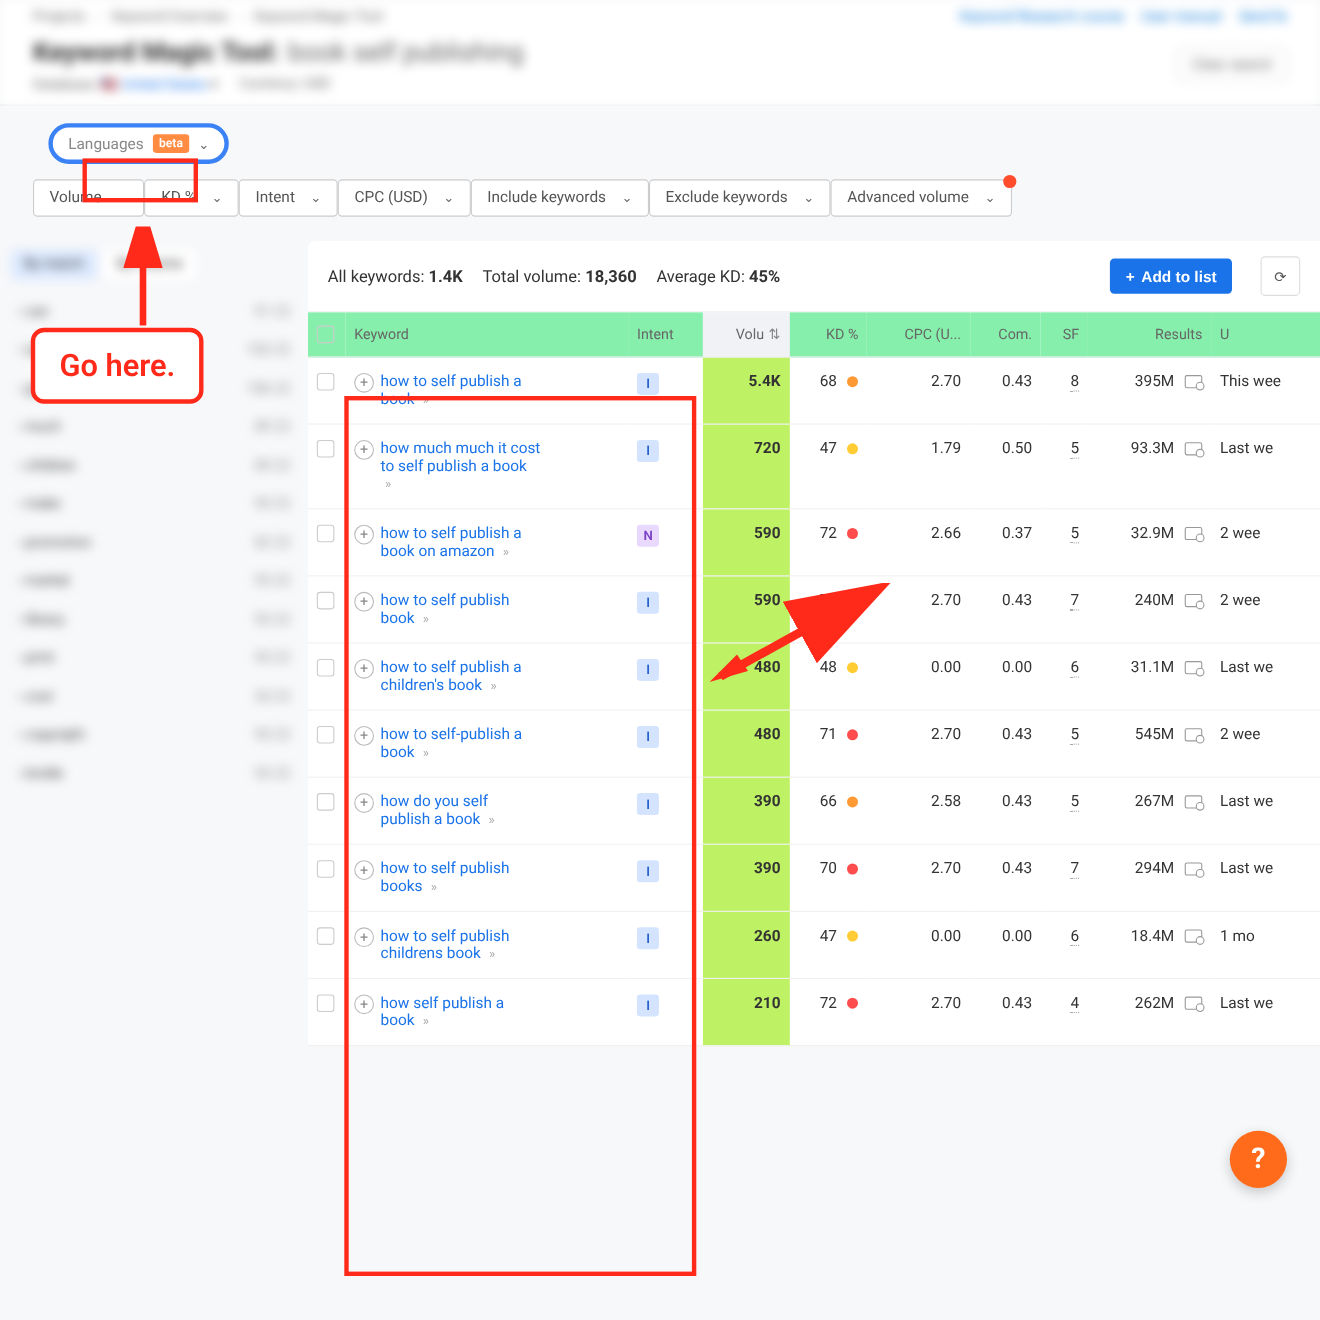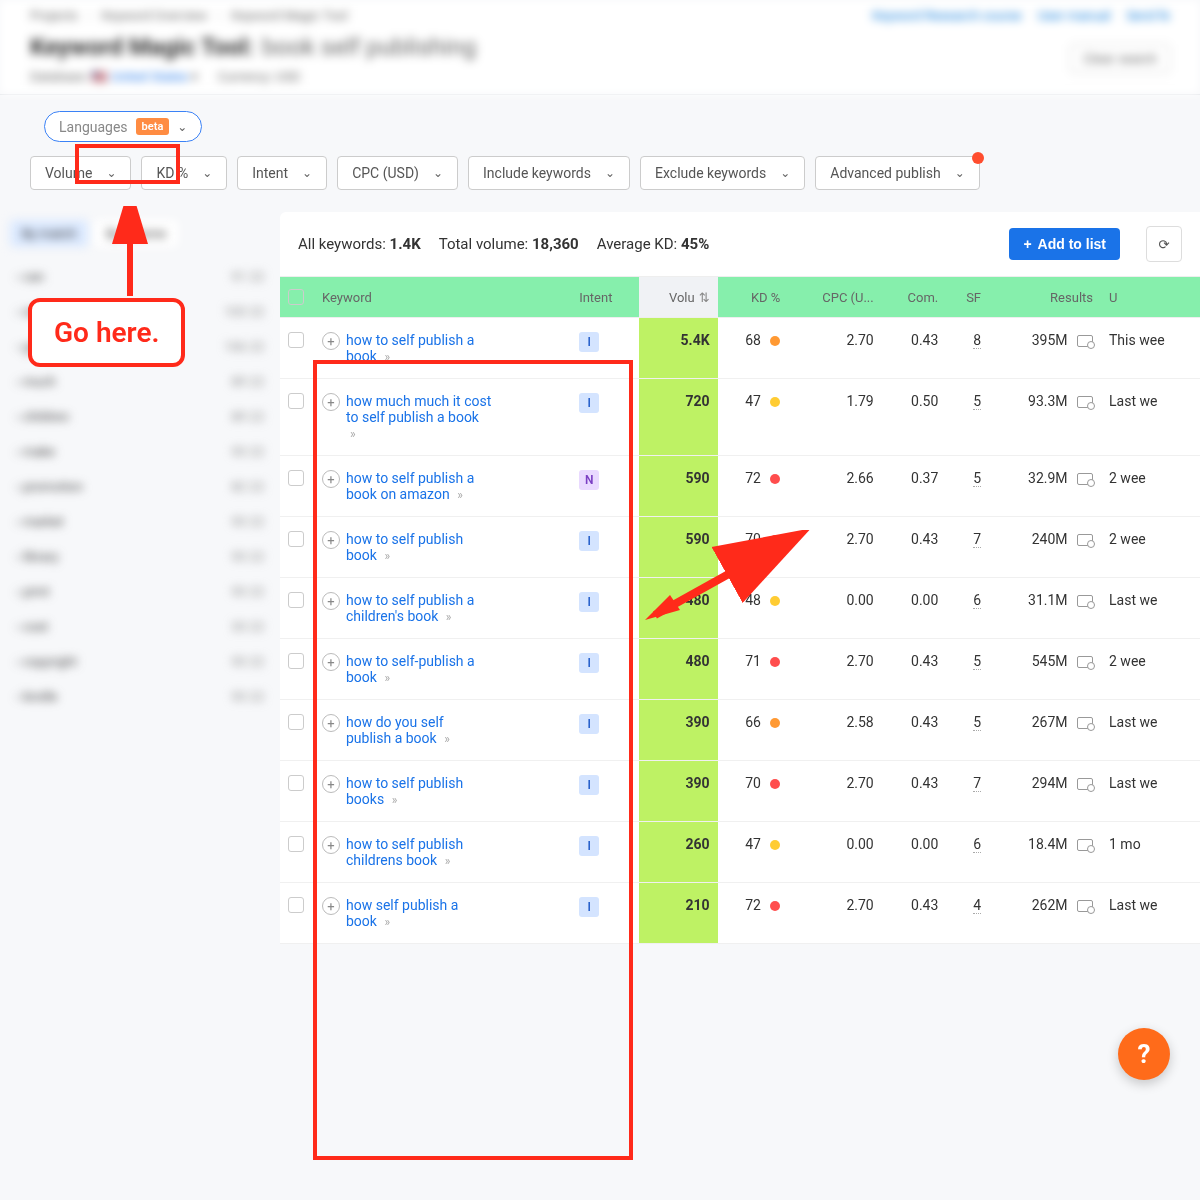--- a/index.html
+++ b/index.html
@@ -13,25 +13,25 @@
 .title-row .kw { font-weight: 400; color: #666; }
 .meta-row { margin-top: 8px; color: #666; font-size: 13px; display: flex; gap: 20px; }
 .top-links { position: absolute; right: 30px; top: 8px; display: flex; gap: 16px; color: #0074d9; font-size: 13px; }
 .clear-btn { position: absolute; right: 30px; top: 44px; border: 1px solid #ccc; background: #fff; padding: 6px 12px; border-radius: 4px; font-size: 13px; color: #555; }
 
 .filter-bar { background: #f7f8fa; padding: 16px 30px; border-top: 1px solid #e5e7eb; }
 .segmented { display: inline-flex; border: 1px solid #ccc; border-radius: 4px; overflow: hidden; background: #fff; }
 .segmented .seg { padding: 8px 16px; font-size: 15px; color: #333; border-right: 1px solid #ccc; cursor: pointer; }
 .segmented .seg:last-child { border-right: none; }
 .segmented .seg.active { background: #dbe9ff; }
-.lang-pill { display: inline-flex; align-items: center; gap: 8px; border: 1px solid #3b82f6; border-radius: 20px; padding: 6px 14px; margin-left: 14px; color: #888; background: #fff; }
+.lang-pill { display: inline-flex; align-items: center; gap: 8px; border: 4px solid #3b82f6; border-radius: 20px; padding: 6px 14px; margin-left: 14px; color: #888; background: #fff; }
 .badge-beta { background: #ff8c42; color: #fff; font-size: 11px; padding: 2px 6px; border-radius: 3px; font-weight: 600; }
 .chev { font-size: 12px; color: #666; }
 
-.dropdown-row { margin-top: 14px; display: flex; gap: 10px; }
+.dropdown-row { margin-top: 14px; display: flex; gap: 0; }
 .dd { border: 1px solid #ccc; background: #fff; border-radius: 4px; padding: 8px 14px; font-size: 14px; color: #555; display: inline-flex; align-items: center; gap: 10px; cursor: pointer; position: relative; }
 .dd .chev { margin-left: 4px; }
 .notif-dot { position: absolute; top: -5px; right: -5px; width: 12px; height: 12px; background: #ff4d2e; border-radius: 50%; }
 
 .main-flex { display: flex; background: #f7f8fa; }
 .sidebar { width: 280px; padding: 14px 10px; filter: blur(5px); }
 .side-tabs { display: flex; gap: 6px; margin-bottom: 12px; }
 .side-tab { background: #dbe9ff; padding: 6px 12px; border-radius: 4px; font-size: 13px; }
 .side-item { display: flex; justify-content: space-between; padding: 10px 6px; font-size: 13px; color: #444; }
 .side-item .cnt { color: #888; }
@@ -129,21 +129,21 @@
       </div>
     <div class="dd">
         <span>Include keywords</span>
         <span class="chev">⌄</span>
       </div>
     <div class="dd">
         <span>Exclude keywords</span>
         <span class="chev">⌄</span>
       </div>
     <div class="dd">
-        <span>Advanced publish</span>
+        <span>Advanced volume</span>
         <span class="chev">⌄</span>
         <span class="notif-dot"></span>
       </div>
   </div>
 </div>
 
 <div class="main-flex">
   <div class="sidebar">
     <div class="side-tabs">
       <div class="side-tab">By match</div>

